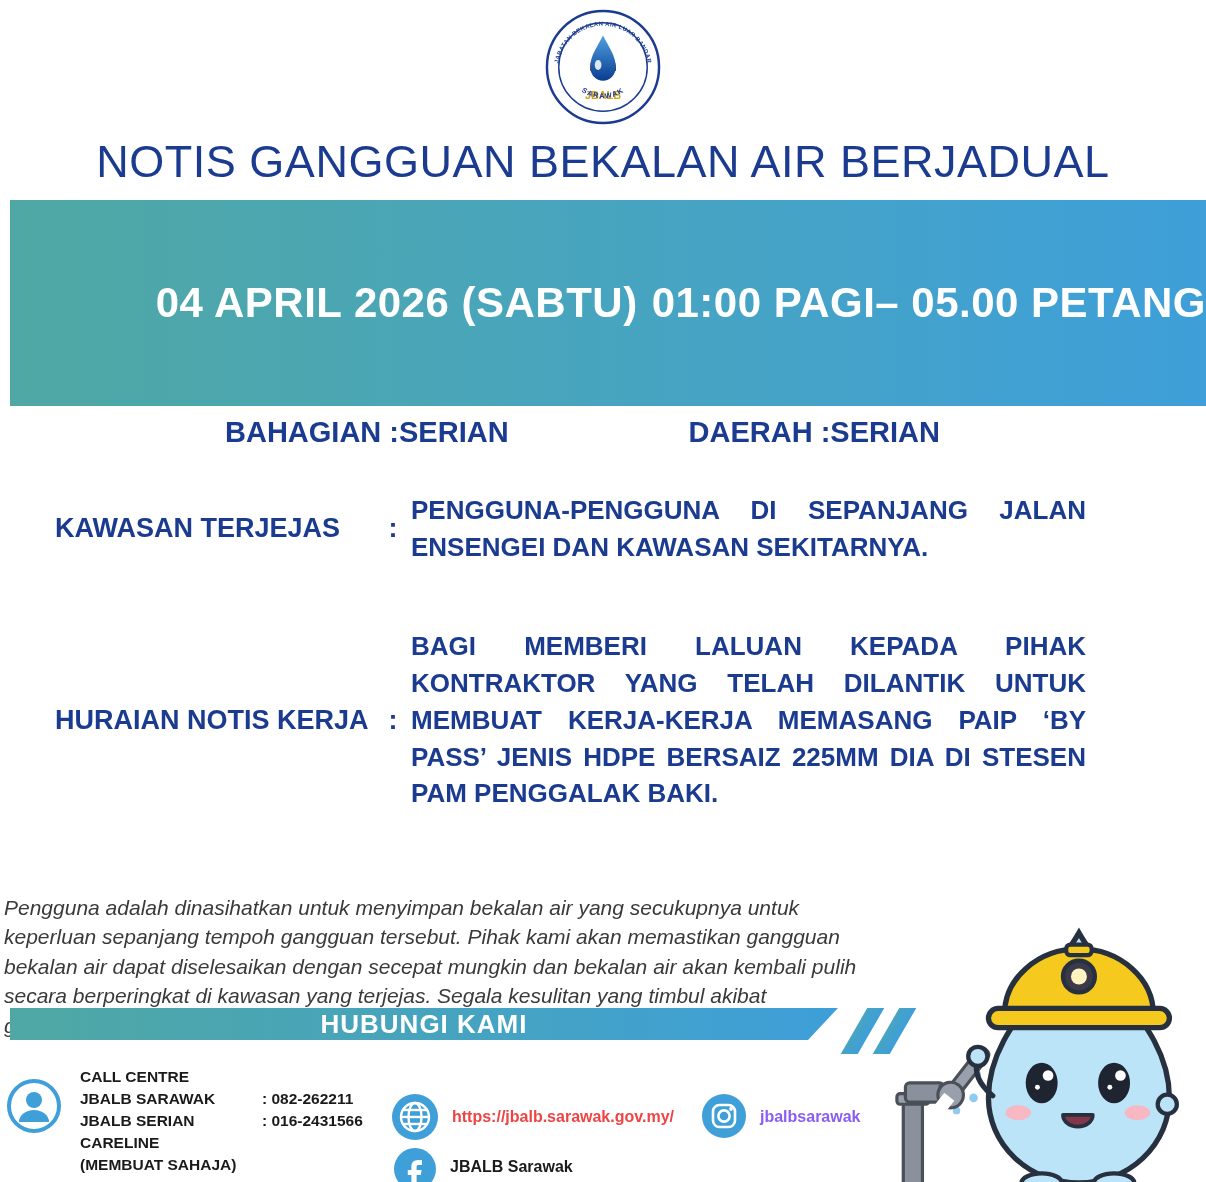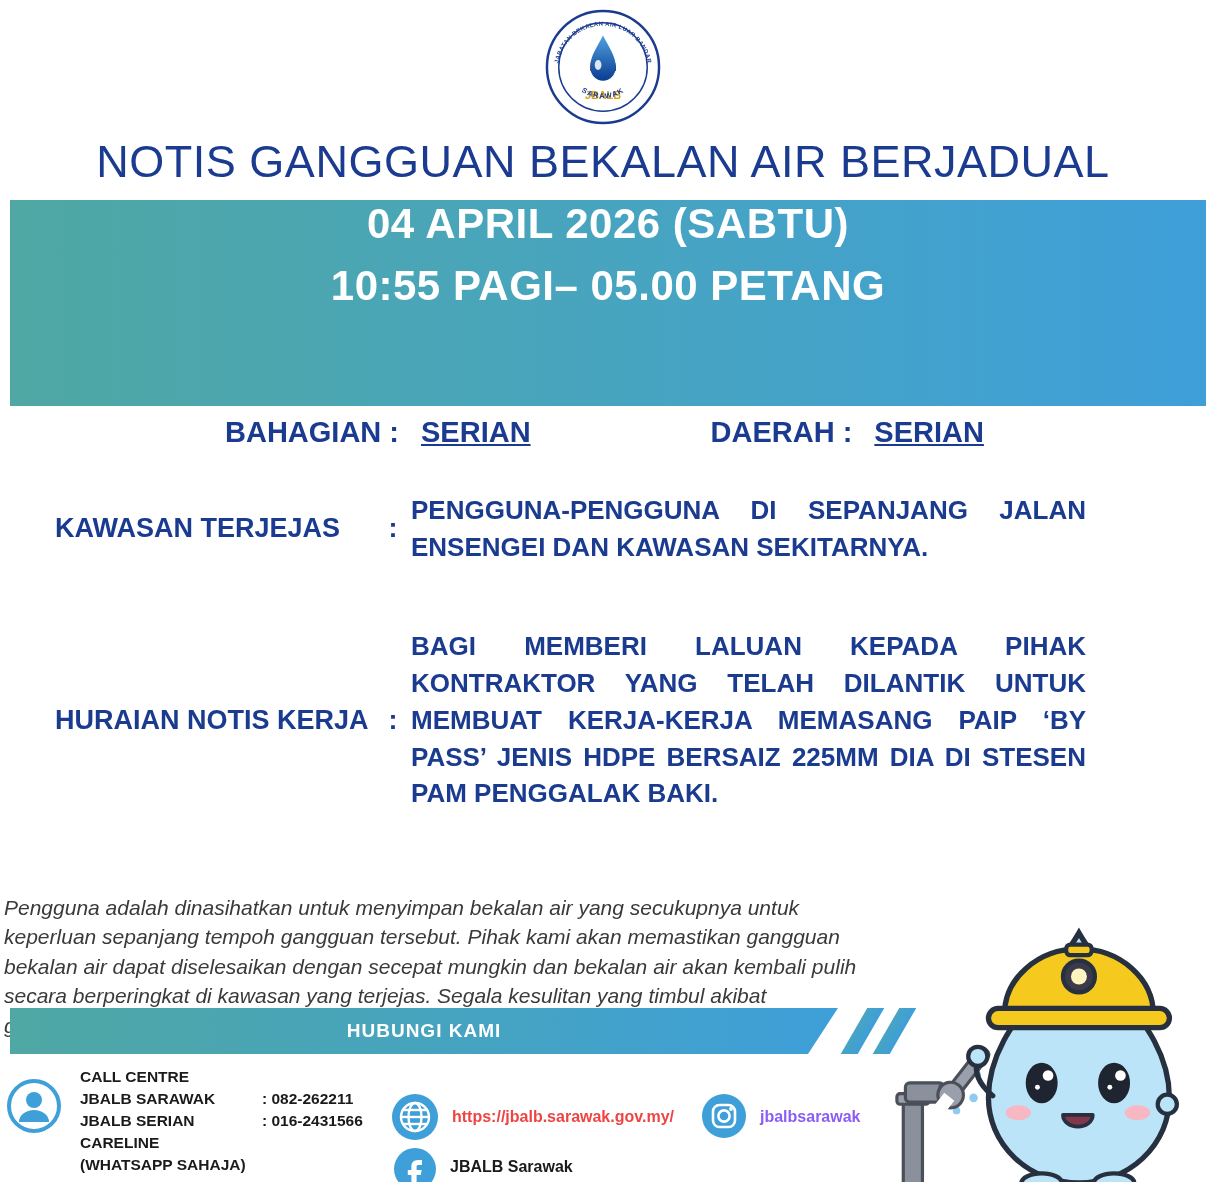--- a/index.html
+++ b/index.html
@@ -7,43 +7,43 @@
   body { font-family:"Liberation Sans", sans-serif; }
   .page { position:relative; width:1206px; height:1182px; background:#fff; overflow:hidden; margin:0 auto; }
 
   .logo { position:absolute; top:8px; left:50%; transform:translateX(-50%); width:118px; height:118px; }
 
   .title { position:absolute; top:136px; left:0; width:100%; text-align:center;
            font-size:45px; font-weight:400; color:#1A3B8F; letter-spacing:0.5px; }
 
   .banner { position:absolute; top:200px; left:10px; right:0; height:206px;
             background:linear-gradient(90deg,#4FA8A3 0%, #47A4C2 55%, #3E9FD9 100%);
-            display:flex; flex-direction:column; align-items:center; justify-content:flex-start; gap:14px;
+            display:flex; flex-direction:row; align-items:center; justify-content:flex-end; gap:14px;
             color:#fff; font-weight:700; font-size:42px; letter-spacing:0.5px; }
 
   .location { position:absolute; top:416px; left:0; width:100%; display:flex;
               padding-left:225px; gap:180px; color:#1A3B8F; font-weight:700; font-size:29px; }
   .loc-pair { white-space:nowrap; }
-  .loc-value { margin-left:22px;text-decoration:underline; }
+  .loc-value { margin-left:0; }
 
   .details { position:absolute; top:492px; left:0; width:100%;
              display:flex; flex-direction:column; gap:62px; padding:0 120px 0 55px; }
   .detail-row { display:grid; grid-template-columns:320px 36px 1fr; align-items:center; color:#1A3B8F; }
   .detail-label { font-size:27px; font-weight:700; }
   .detail-colon { font-size:27px; font-weight:700; text-align:center; }
   .detail-value { font-size:26px; font-weight:700; line-height:1.42; text-align:justify; }
 
   .advisory { position:absolute; top:893px; left:4px; width:858px;
               font-size:21px; font-style:italic; color:#3a3a3a; line-height:1.4; }
 
-  .contact-banner { position:absolute; top:1008px; left:10px; width:828px; height:46px;
+  .contact-banner { position:absolute; top:1008px; left:10px; width:828px; height:32px;
                     background:linear-gradient(90deg,#4FA8A3, #3E9FD9);
                     clip-path:polygon(0 0, 100% 0, calc(100% - 30px) 100%, 0 100%);
                     display:flex; align-items:center; justify-content:center;
-                    color:#fff; font-weight:700; font-size:19px; letter-spacing:1px; }
+                    color:#fff; font-weight:700; font-size:26px; letter-spacing:1px; }
   .stripe { position:absolute; top:1008px; height:46px; width:17px;
             background:linear-gradient(90deg,#47A4C2,#3E9FD9); transform:skewX(-30deg); }
   .stripe.s1 { left:854px; }
   .stripe.s2 { left:886px; }
 
   .contact-left-icon { position:absolute; left:6px; top:1078px; width:56px; height:56px; }
   .callcentre { position:absolute; left:80px; top:1066px; font-size:15.5px; font-weight:700;
                 color:#1a1a1a; line-height:1.42; }
   .cc-row { display:grid; grid-template-columns:182px auto; }
 
@@ -82,21 +82,21 @@
     <text x="60" y="93" font-size="11" font-weight="bold" fill="#D4A017" text-anchor="middle">JBALB</text>
     <text font-size="7.5" font-weight="bold" fill="#1A3B8F" letter-spacing="1.2">
       <textPath href="#arcbot" startOffset="50%" text-anchor="middle">SARAWAK</textPath>
     </text>
   </svg>
 
   <div class="title">NOTIS GANGGUAN BEKALAN AIR BERJADUAL</div>
 
   <div class="banner">
     <div>04 APRIL 2026 (SABTU)</div>
-    <div>10:55 PAGI– 05.00 PETANG</div>
+    <div>01:00 PAGI– 05.00 PETANG</div>
   </div>
 
   <div class="location">
     <span class="loc-pair">
       <span>BAHAGIAN :</span><span class="loc-value">SERIAN</span>
     </span>
     <span class="loc-pair">
       <span>DAERAH :</span><span class="loc-value">SERIAN</span>
     </span>
   </div>
@@ -132,21 +132,21 @@
     <div>CALL CENTRE</div>
     <div class="cc-row">
       <span>JBALB SARAWAK</span>
         <span>: 082-262211</span>
     </div>
     <div class="cc-row">
       <span>JBALB SERIAN CARELINE</span>
         <span>: 016-2431566</span>
     </div>
     <div class="cc-row">
-      <span>(WHATSAPP SAHAJA)</span>
+      <span>(MEMBUAT SAHAJA)</span>
         <span></span>
     </div>
     <div class="cc-row">
       <span>JBALB SERIAN</span>
         <span>: 082-875319</span>
     </div>
 
   </div>
 
   <svg class="web-icon" viewBox="0 0 50 50">

